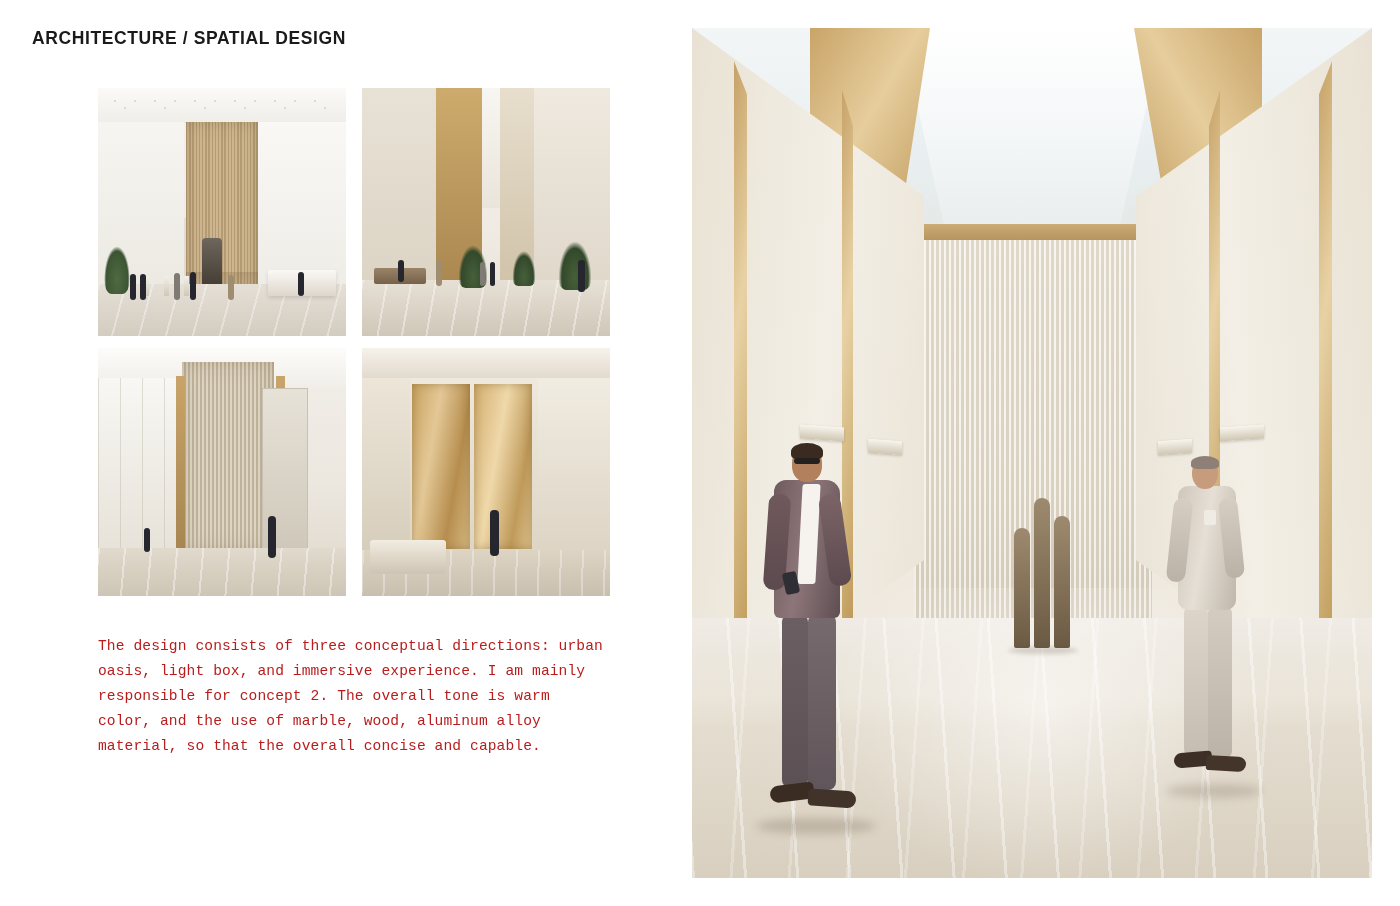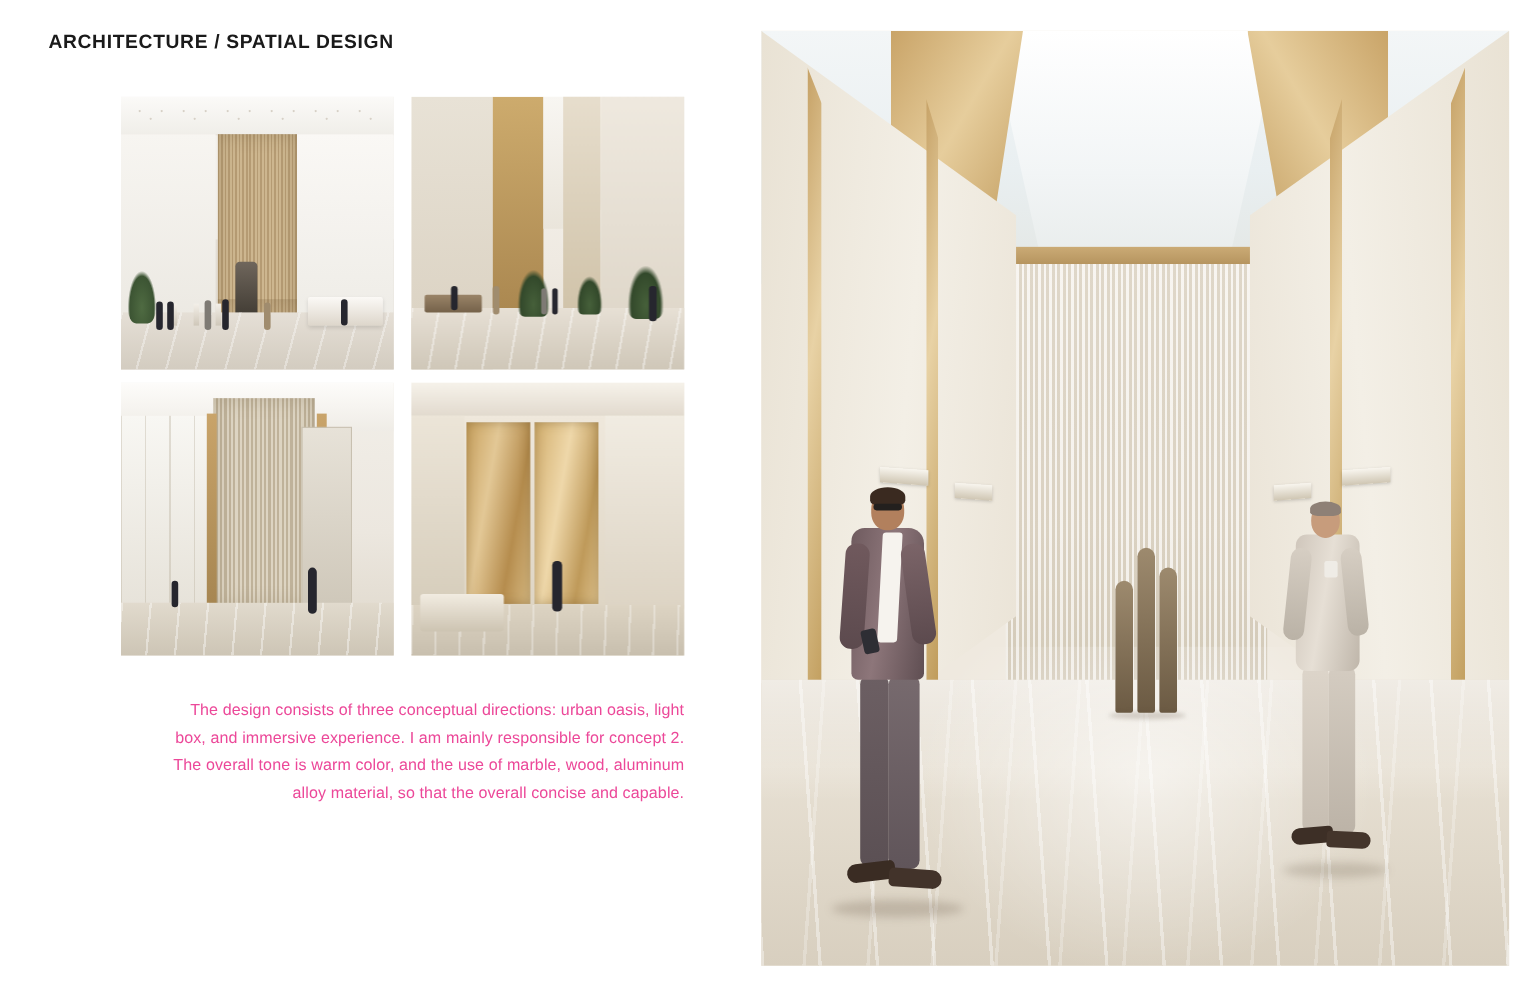--- a/index.html
+++ b/index.html
@@ -16,22 +16,22 @@
   }
   .page {
     position: absolute;
     inset: 0;
     background: #ffffff;
   }
 
   
   .left-col {
     position: absolute;
-    left: 14px; top: 0;
-    width: 680px; height: 806px; text-align: right;
+    left: 2px; top: 0;
+    width: 680px; height: 806px;
   }
   .section-title {
     position: absolute;
     left: 30px; top: 28px;
     font-size: 17.5px;
     letter-spacing: 0.6px;
     font-weight: 700;
     color: #1a1a1a;
     font-family: "Liberation Sans", sans-serif;
     white-space: nowrap;
@@ -269,24 +269,23 @@
     font-size: 15.5px;
     line-height: 30px;
     color:#1c1c1c;
     font-family:"DejaVu Sans", sans-serif;
     letter-spacing:0.2px;
   }
   .en {
     margin-top: 12px;
     font-size: 14.6px;
     line-height: 25px;
-    color:#ec4899;
-    font-family:Liberation Sans, sans-serif;
+    color:#b91c1c;
+    font-family:Liberation Mono, monospace;
     letter-spacing:0.1px;
-    margin-left:47px;
   }
 
   
   .hero {
     position:absolute;
     left:692px; top:28px;
     width:680px; height:850px;
     overflow:hidden;
     background:#efe9df;
   }

